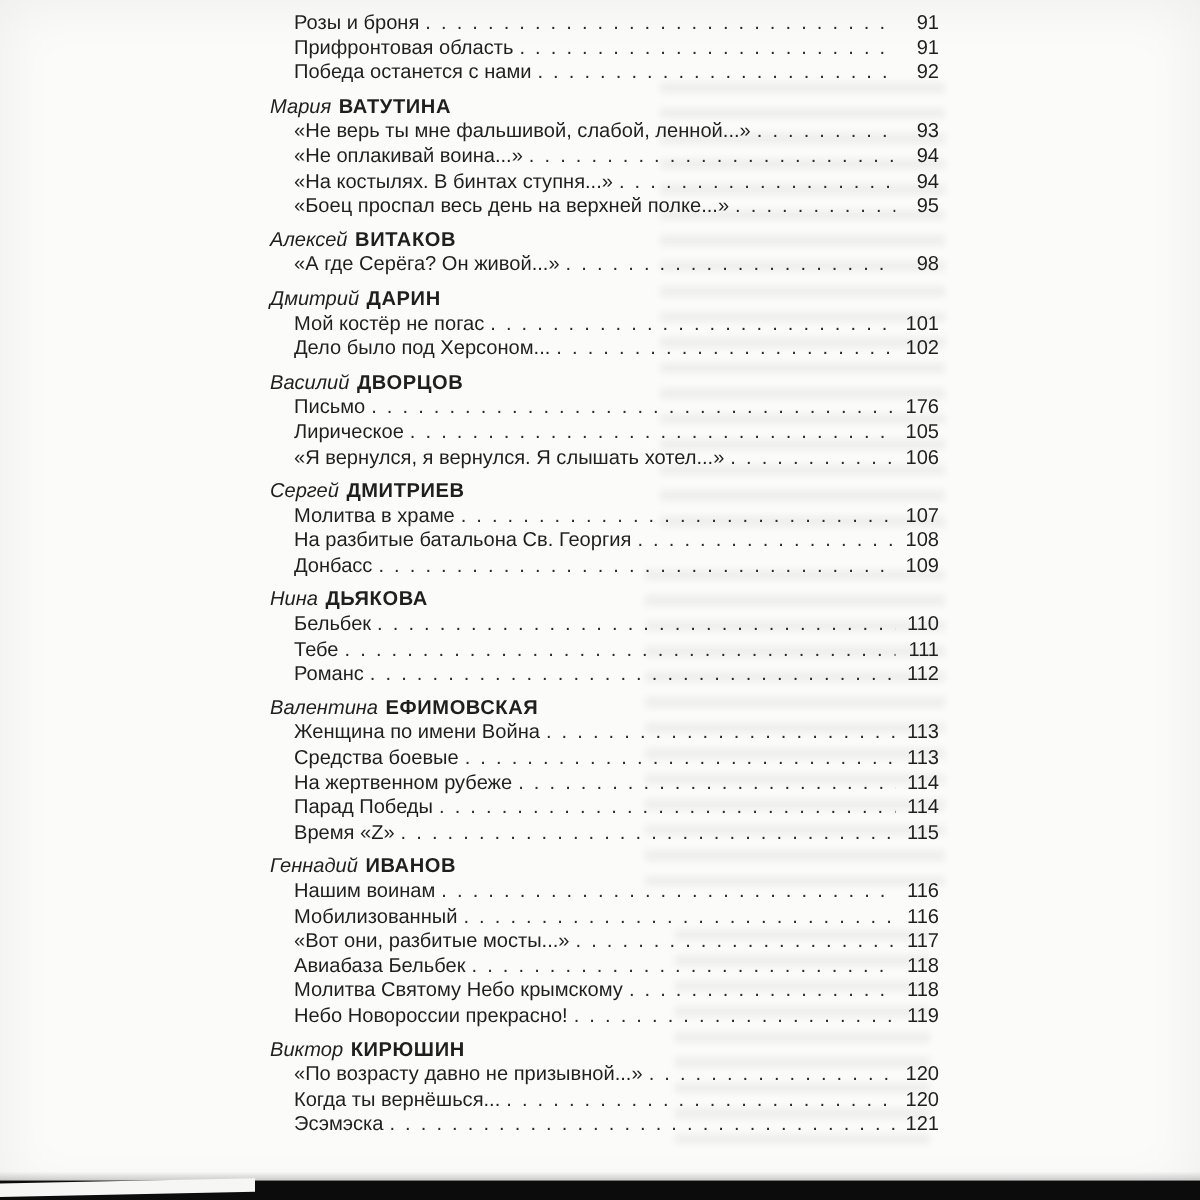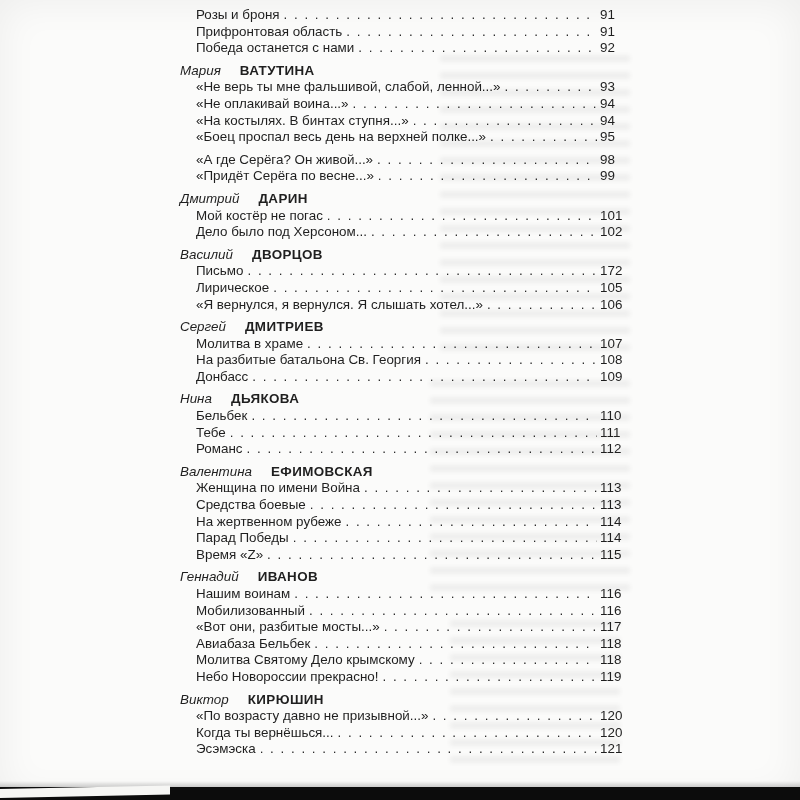--- a/index.html
+++ b/index.html
@@ -43,41 +43,42 @@
     color: var(--ink, #1f1f1f);
     font-size: 13.4px;
   }
   .section { margin-top: 6px; }
   .section:first-child { margin-top: 0; }
   .author {
     line-height: 16.6px;
     white-space: nowrap;
   }
   .author .first { font-style: italic; }
-  .author .last  { font-weight: bold; letter-spacing: 0.4px; margin-left: 19px; }
+  .author .last  { font-weight: bold; letter-spacing: 0.4px; margin-left: 5px; }
   .entry {
     display: flex;
     align-items: baseline;
     line-height: 16.6px;
     padding-left: 16px;
   }
   .entry .t { white-space: nowrap; }
   .entry .dots {
     flex: 1;
     overflow: hidden;
     white-space: nowrap;
     margin: 0 3px 0 4px;
     color: #2b2b2b;
   }
   .entry .dots::after {
     content: ". . . . . . . . . . . . . . . . . . . . . . . . . . . . . . . . . . . . . . . . . . . . . . . . . . . . . . . . . . . . . . . . . . . . . . . . . . . . . . . . . . . . . . . . . . . .";
     letter-spacing: 1.5px;
   }
   .entry .pnum {
     min-width: 26px;
+    text-align: right;
     white-space: nowrap;
   }
   .bottom-edge {
     position: absolute;
     left: 0;
     bottom: 0;
     width: 800px;
     height: 13px;
     background: #0c0c0c;
   }
@@ -145,50 +146,46 @@
           <span class="dots"></span>
           <span class="pnum">94</span>
         </div>
         <div class="entry">
           <span class="t">«Боец проспал весь день на верхней полке...»</span>
           <span class="dots"></span>
           <span class="pnum">95</span>
         </div>
       </div>
       <div class="section">
+        <div class="author"><span class="first">Алексей</span><span class="last">ВИТАКОВ</span></div>
         <div class="entry">
           <span class="t">«А где Серёга? Он живой...»</span>
           <span class="dots"></span>
           <span class="pnum">98</span>
         </div>
-        <div class="entry">
-          <span class="t">«Придёт Серёга по весне...»</span>
-          <span class="dots"></span>
-          <span class="pnum">99</span>
-        </div>
       </div>
       <div class="section">
         <div class="author"><span class="first">Дмитрий</span><span class="last">ДАРИН</span></div>
         <div class="entry">
           <span class="t">Мой костёр не погас</span>
           <span class="dots"></span>
           <span class="pnum">101</span>
         </div>
         <div class="entry">
           <span class="t">Дело было под Херсоном...</span>
           <span class="dots"></span>
           <span class="pnum">102</span>
         </div>
       </div>
       <div class="section">
         <div class="author"><span class="first">Василий</span><span class="last">ДВОРЦОВ</span></div>
         <div class="entry">
           <span class="t">Письмо</span>
           <span class="dots"></span>
-          <span class="pnum">172</span>
+          <span class="pnum">176</span>
         </div>
         <div class="entry">
           <span class="t">Лирическое</span>
           <span class="dots"></span>
           <span class="pnum">105</span>
         </div>
         <div class="entry">
           <span class="t">«Я вернулся, я вернулся. Я слышать хотел...»</span>
           <span class="dots"></span>
           <span class="pnum">106</span>
@@ -274,21 +271,21 @@
           <span class="t">«Вот они, разбитые мосты...»</span>
           <span class="dots"></span>
           <span class="pnum">117</span>
         </div>
         <div class="entry">
           <span class="t">Авиабаза Бельбек</span>
           <span class="dots"></span>
           <span class="pnum">118</span>
         </div>
         <div class="entry">
-          <span class="t">Молитва Святому Дело крымскому</span>
+          <span class="t">Молитва Святому Небо крымскому</span>
           <span class="dots"></span>
           <span class="pnum">118</span>
         </div>
         <div class="entry">
           <span class="t">Небо Новороссии прекрасно!</span>
           <span class="dots"></span>
           <span class="pnum">119</span>
         </div>
       </div>
       <div class="section">

